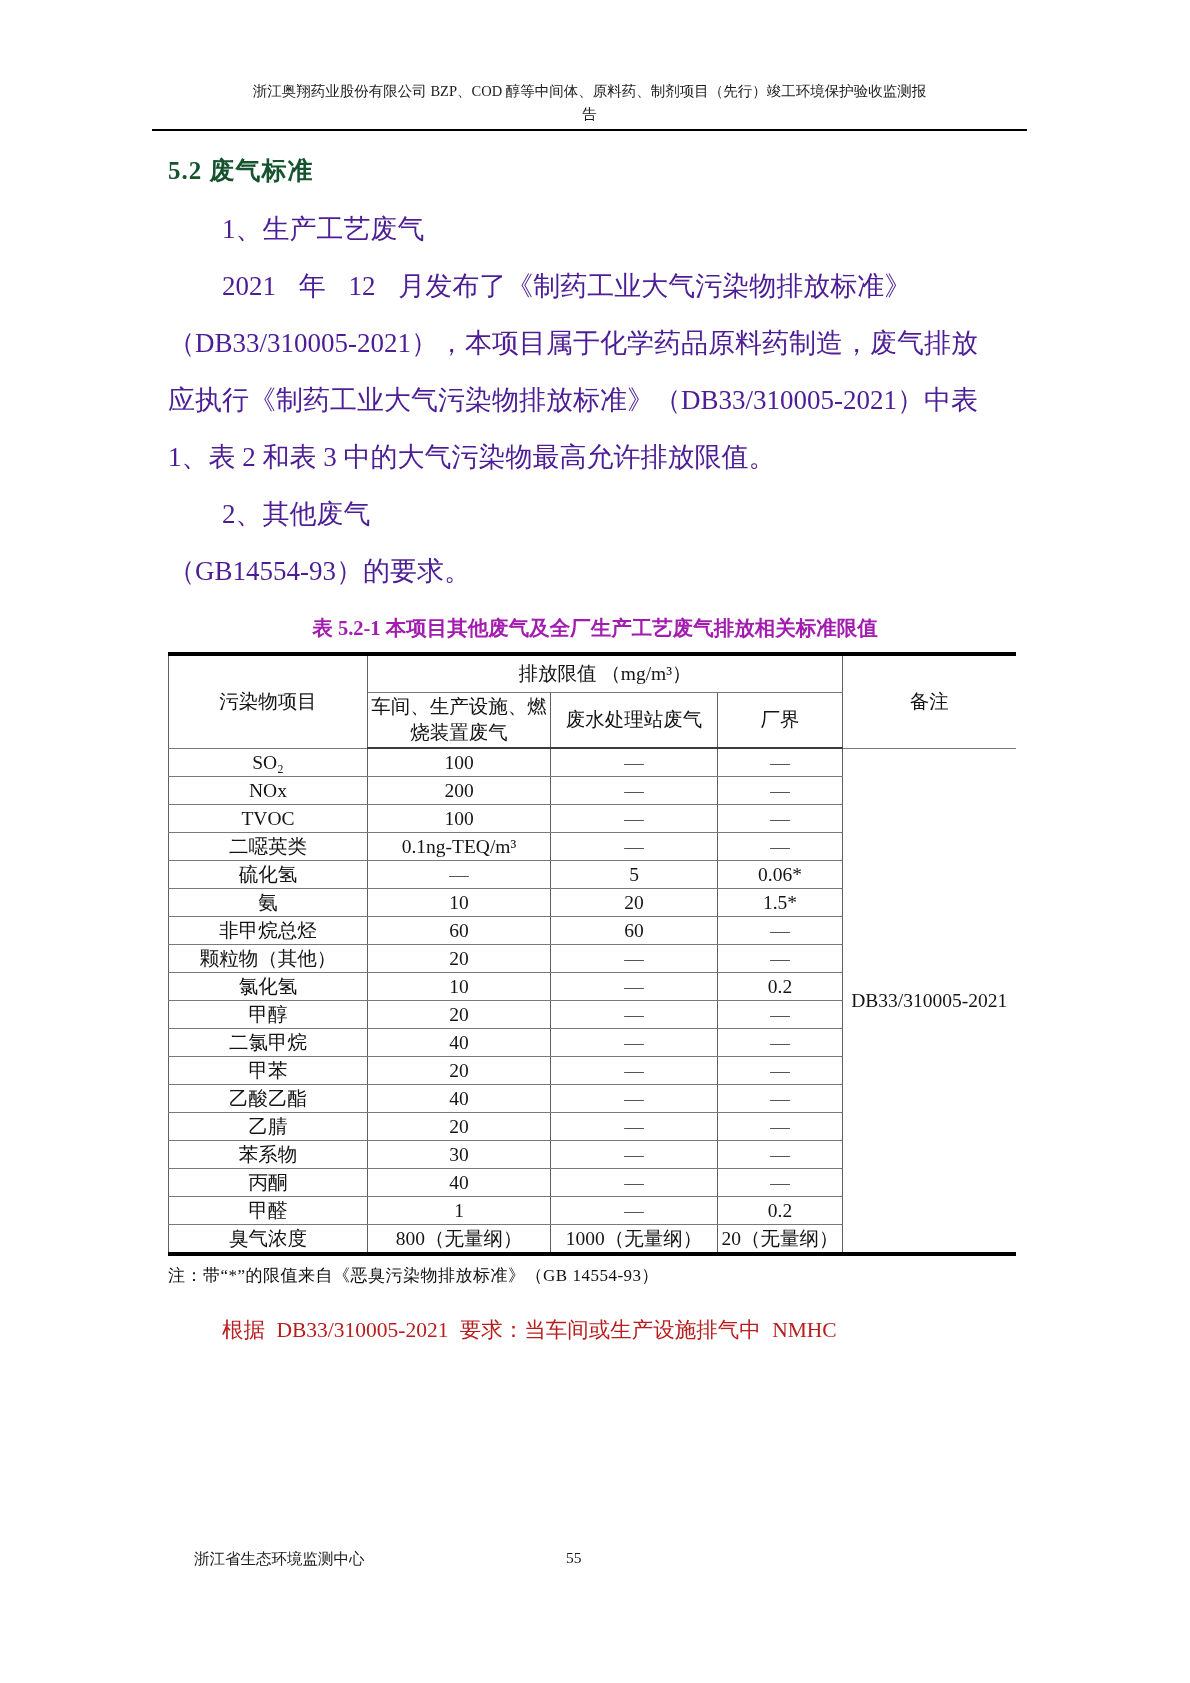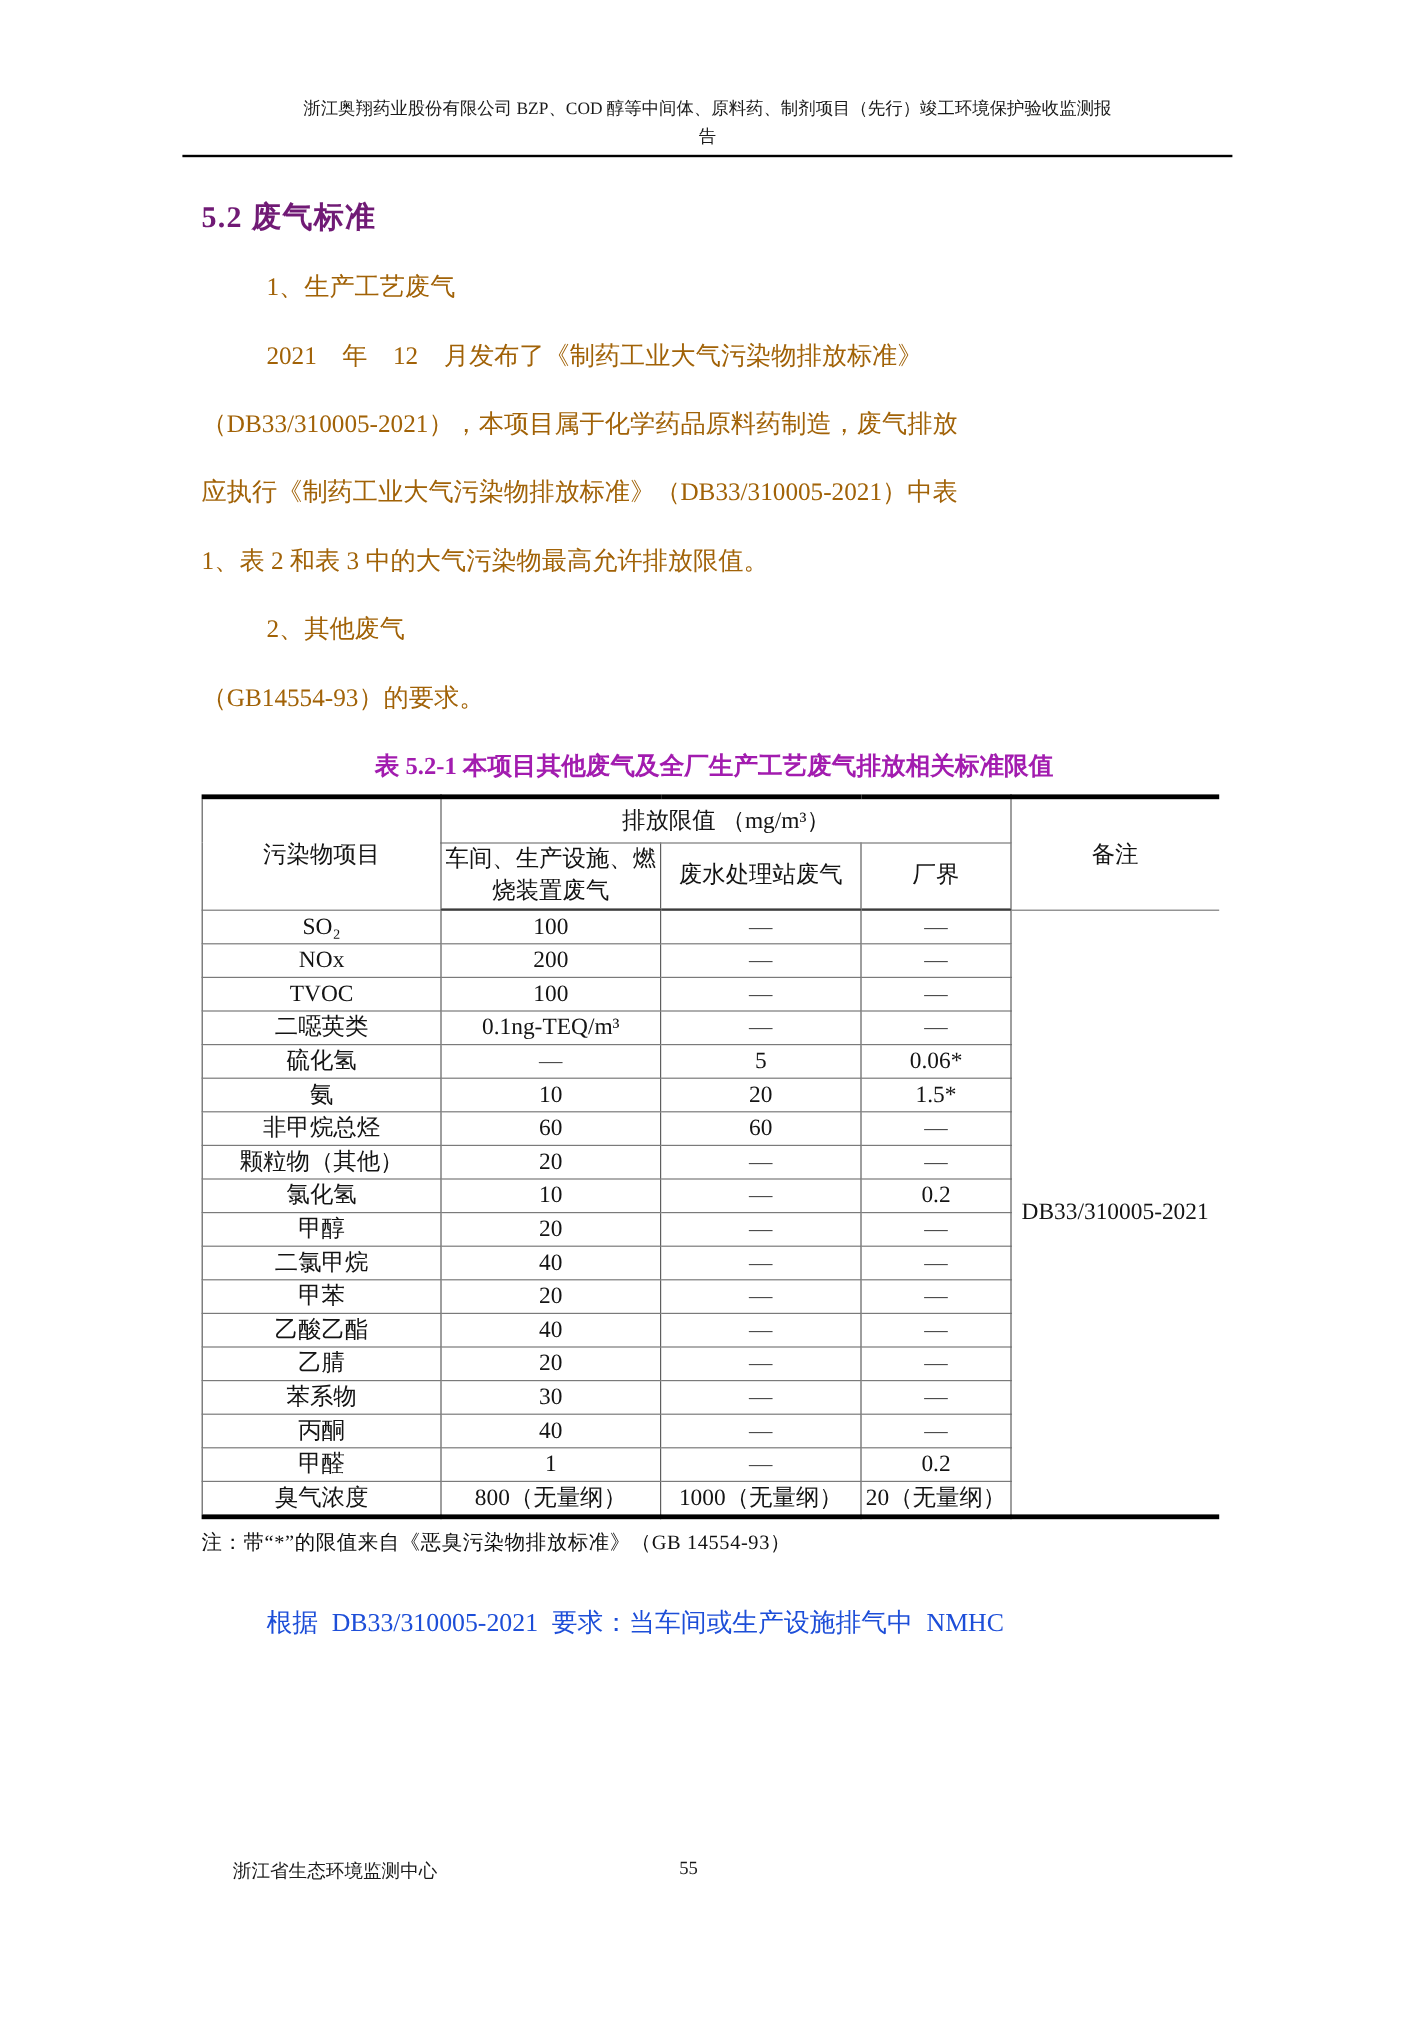--- a/index.html
+++ b/index.html
@@ -18,26 +18,26 @@
     text-align:center;
     font-size:14.5px;line-height:23px;color:#1a1a1a;
   }
   .doc-header-rule{
     position:absolute;top:129px;left:152px;right:152px;
     border-top:2px solid #000;
   }
   
   .content{position:absolute;top:148px;left:168px;width:854px;}
   .section-title{
-    font-size:25px;font-weight:bold;color:#701a75;
-    margin:16px 0 14px 0;letter-spacing:1px;
+    font-size:25px;font-weight:bold;color:#14532d;
+    margin:6px 0 14px 0;letter-spacing:1px;
   }
   .body-line{
     height:57px;line-height:57px;
-    font-size:21px;color:#a16207;
+    font-size:27px;color:#4c1d95;
     white-space:nowrap;
   }
   .body-line.indent{padding-left:54px;}
   .body-line.wide{word-spacing:16px;}
   
   .table-caption{
     text-align:center;font-weight:bold;
     font-size:20.5px;color:#a21caf;
     margin:14px 0 10px 0;
   }
@@ -64,22 +64,22 @@
   th.h-pollutant{border-bottom:2px solid #3c3c3c;}
   th.h-remark{border-bottom:2px solid #3c3c3c;margin-left:32px;}
   table.std td{height:28px;line-height:27px;}
   td.c-remark{vertical-align:middle;text-align:center;padding:0;font-size:19.5px;}
   td.dash{color:#4d4d4d;}
   
   .table-note{
     margin-top:8px;font-size:17px;color:#101010;letter-spacing:.5px;
   }
   .closing{
-    margin-top:40px;
-    font-size:21.5px;color:#1d4ed8;
+    margin-top:28px;
+    font-size:21.5px;color:#b91c1c;
     padding-left:54px;word-spacing:6px;white-space:nowrap;
   }
   
   .doc-footer{
     position:absolute;left:168px;right:168px;bottom:112px;
     height:22px;font-size:15.5px;color:#1a1a1a;
   }
   .doc-footer .org{position:absolute;left:26px;top:0;font-family:Liberation Serif, serif;}
   .doc-footer .pagenum{position:absolute;left:398px;top:0;}
 </style>

